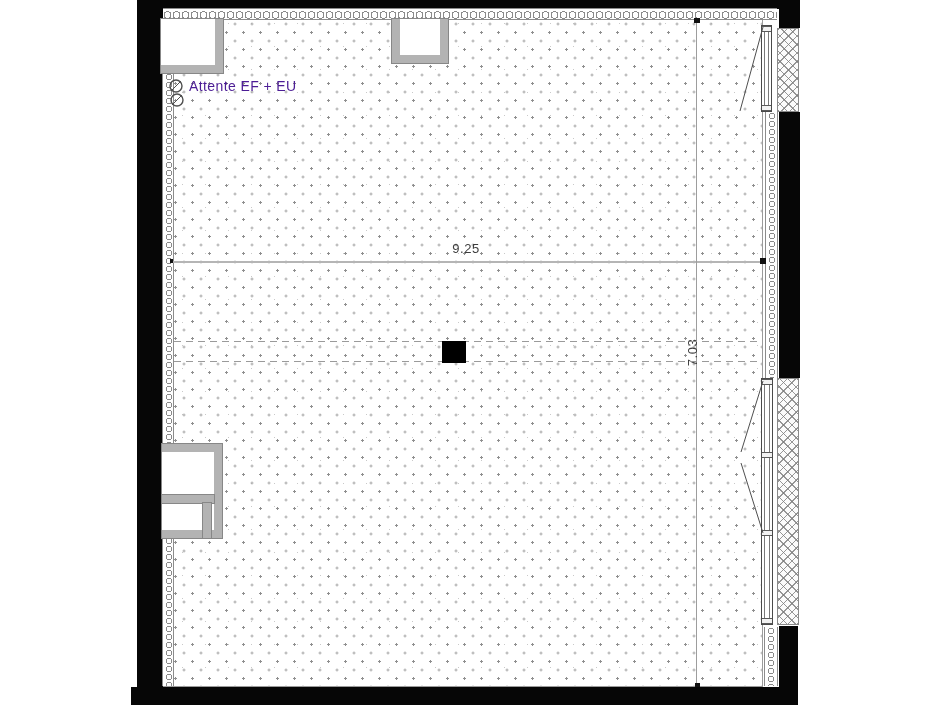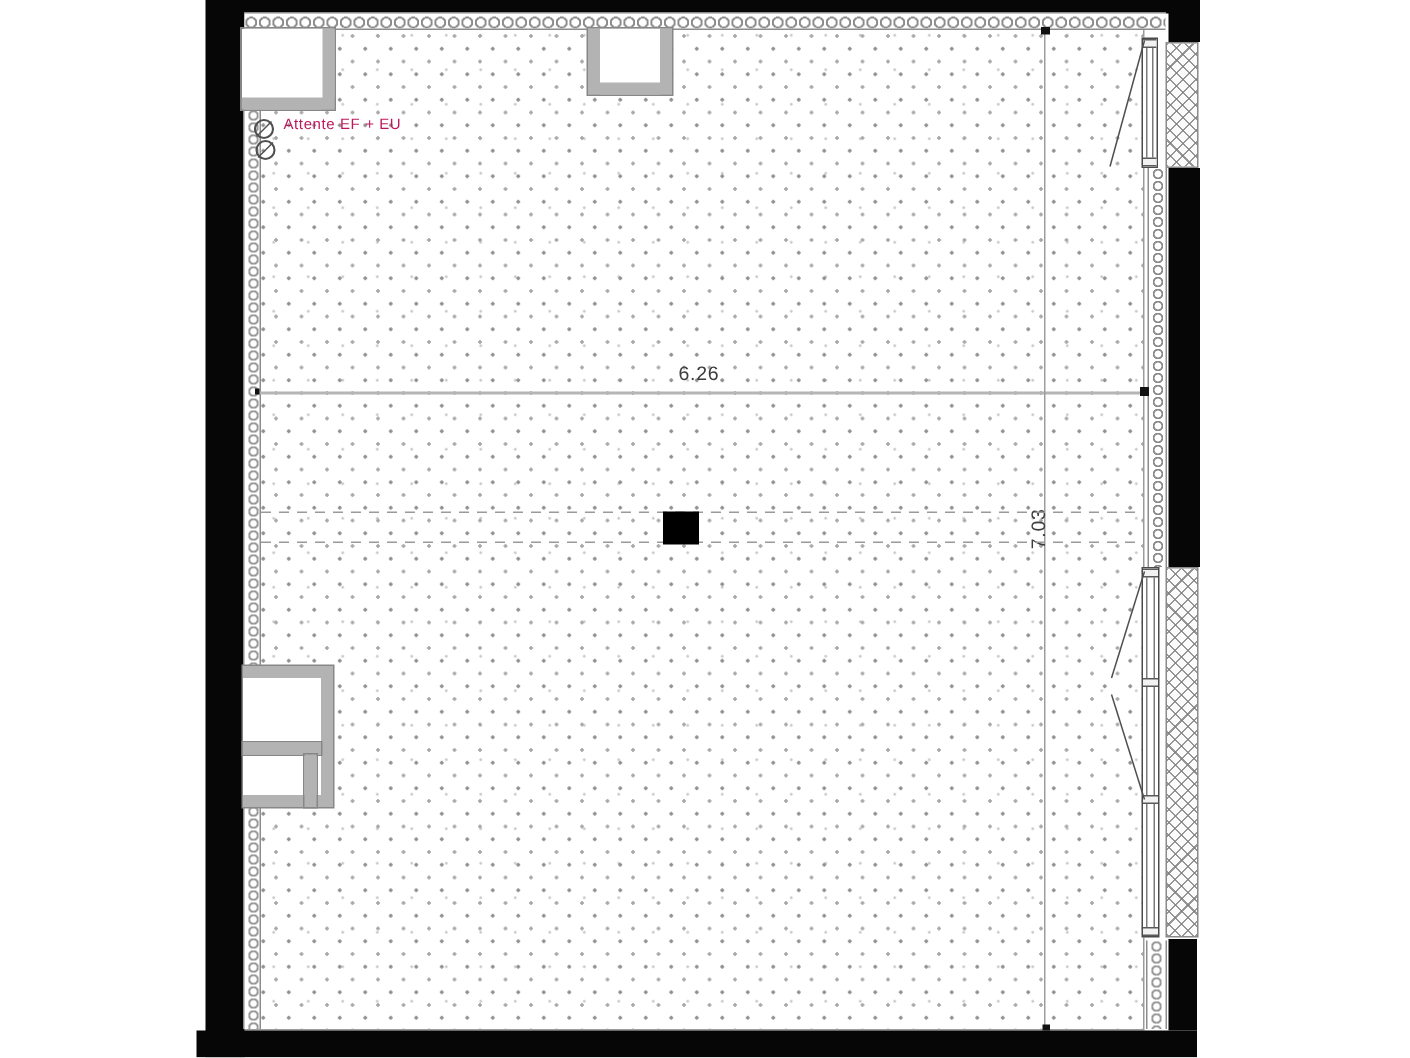--- a/index.html
+++ b/index.html
@@ -53,21 +53,21 @@
     position:absolute;color:#3d3d3d;font-size:13px;letter-spacing:.5px;
     text-align:center;white-space:nowrap;
   }
   .dim-label-v{transform:rotate(-90deg);transform-origin:center center;}
   .dashline{
     position:absolute;height:1px;
     background-image:repeating-linear-gradient(90deg,#9a9a9a 0 7px,rgba(0,0,0,0) 7px 12px);
   }
   
   .col-square{position:absolute;background:#000000;}
-  .note-label{position:absolute;color:#be185d;font-size:10px;letter-spacing:.4px;white-space:nowrap;}
+  .note-label{position:absolute;color:#4c1d95;font-size:14px;letter-spacing:.4px;white-space:nowrap;}
   .overlay{position:absolute;left:0;top:0;width:940px;height:705px;pointer-events:none;}
 </style>
 </head>
 <body>
 
 <div id="canvas">
 
   <div class="floor"></div>
 
   <div class="wall" style="left:158px;top:0;width:641px;height:9px;"></div>
@@ -112,21 +112,21 @@
     <line x1="171" y1="91" x2="181" y2="81" stroke="#4f4f4f" stroke-width="1"></line>
     <circle cx="177" cy="100" r="6" fill="none" stroke="#4f4f4f" stroke-width="1.4"></circle>
     <line x1="172" y1="105" x2="182" y2="95" stroke="#4f4f4f" stroke-width="1"></line>
   </svg>
 
   <div class="note-label" style="left:189px;top:78px;">Attente EF + EU</div>
 
   <div class="dimline" style="left:172px;top:261px;width:592px;height:2px;"></div>
   <div class="dim-marker" style="left:170px;top:259px;width:3px;height:4px;"></div>
   <div class="dim-marker" style="left:760px;top:258px;width:6px;height:6px;"></div>
-  <div class="dim-label" style="left:440px;top:241px;width:52px;">6.26</div>
+  <div class="dim-label" style="left:440px;top:241px;width:52px;">9.25</div>
 
   <div class="dimline" style="left:696px;top:20px;width:1px;height:666px;background:#9d9d9d;"></div>
   <div class="dim-marker" style="left:694px;top:18px;width:6px;height:5px;"></div>
   <div class="dim-marker" style="left:695px;top:683px;width:5px;height:4px;"></div>
   <div class="dim-label dim-label-v" style="left:666px;top:345px;width:52px;">7.03</div>
 
   <div class="dashline" style="left:174px;top:341px;width:586px;"></div>
   <div class="dashline" style="left:174px;top:361px;width:586px;"></div>
 
   <div class="col-square" style="left:442px;top:341px;width:24px;height:22px;"></div>

